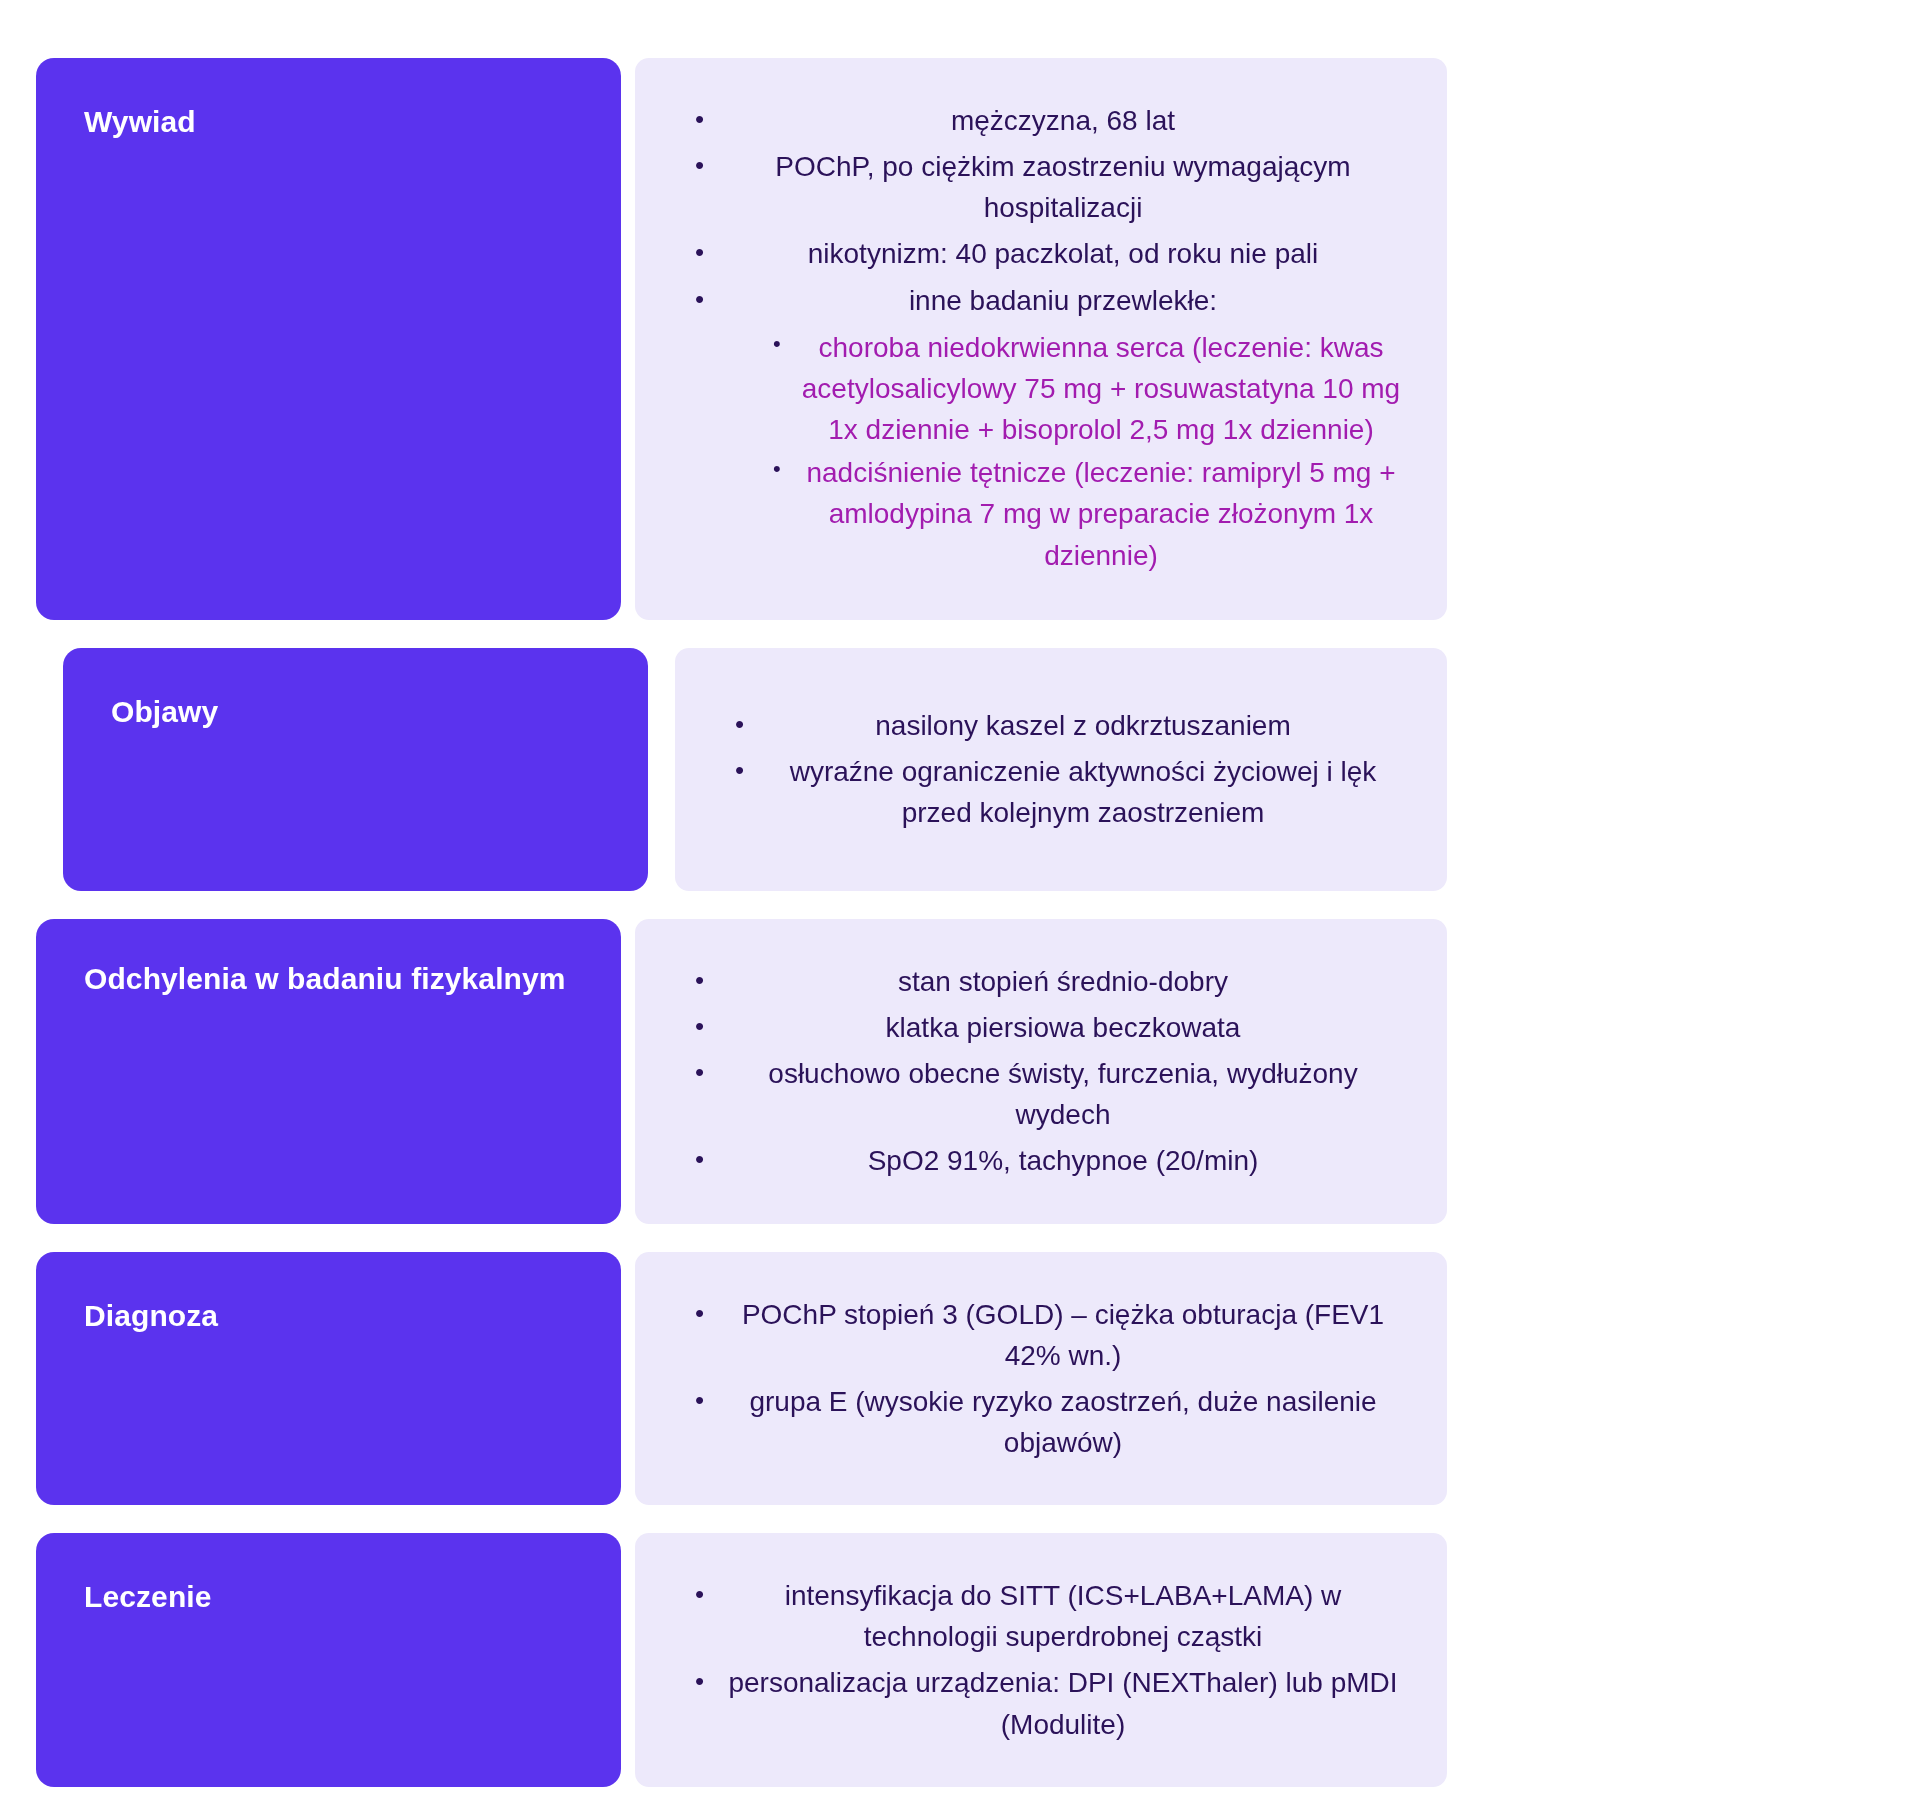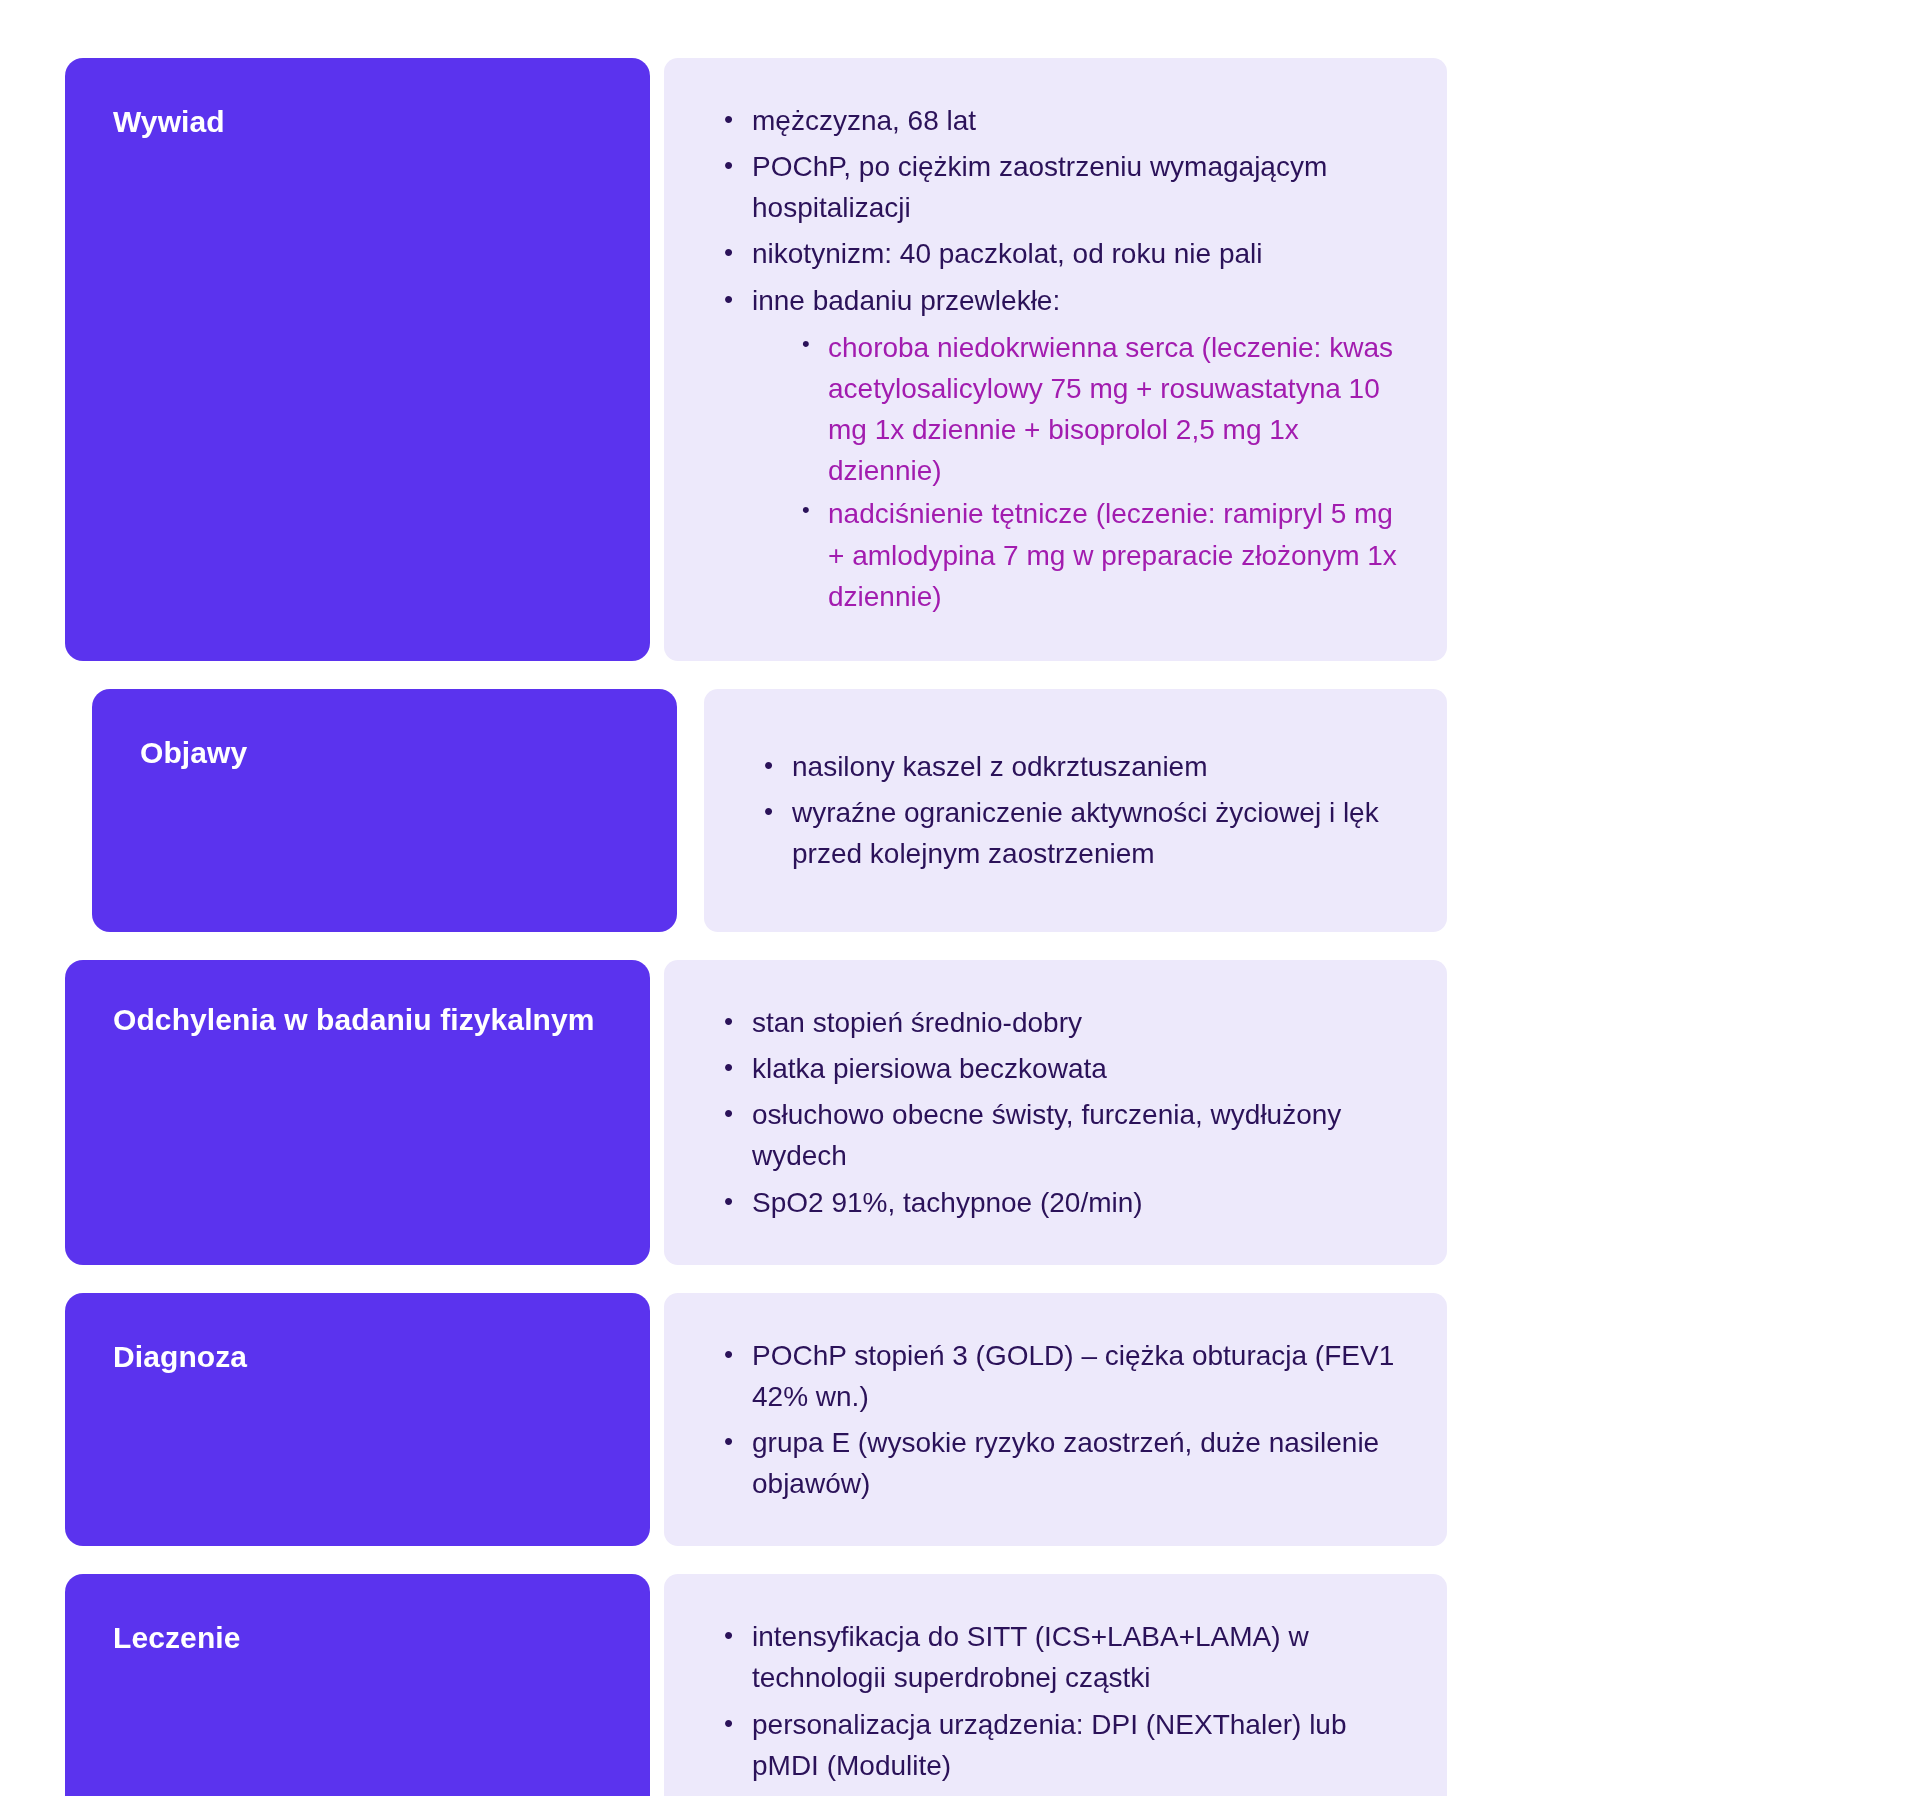--- a/index.html
+++ b/index.html
@@ -8,21 +8,21 @@
   html, body {
     width: 1920px;
     height: 1796px;
     background: #ffffff;
     font-family: "Liberation Sans", "DejaVu Sans", sans-serif;
   }
 
   #case-table {
     width: 1524px;
     height: 1796px;
-    padding: 58px 77px 62px 65px;
+    padding: 58px 77px 62px 36px;
     display: flex;
     flex-direction: column;
     gap: 28px;
     background: #ffffff;
   }
 
   .case-row {
     display: flex;
     align-items: stretch;
     gap: 0;
@@ -54,20 +54,21 @@
     border-radius: 14px;
     margin-left: 14px;
     padding: 42px 44px 42px 54px;
     display: flex;
     align-items: center;
   }
 
   ul.bullets {
     list-style: none;
     width: 100%;
+    text-align: center;
   }
 
   ul.bullets > li {
     position: relative;
     padding-left: 34px;
     color: #2B1259;
     font-size: 28px;
     line-height: 1.47;
     margin-bottom: 5px;
   }

